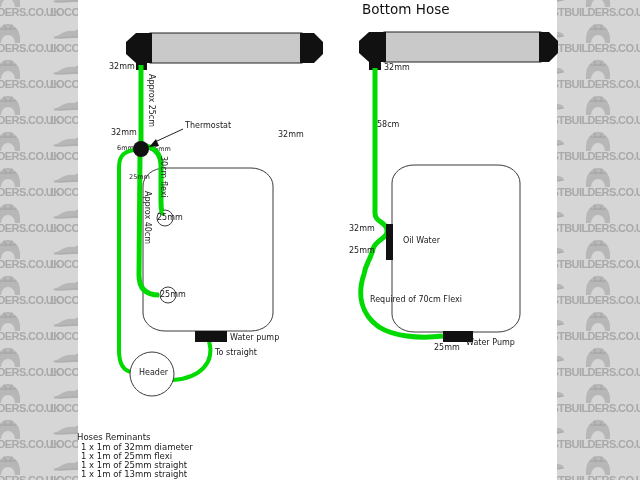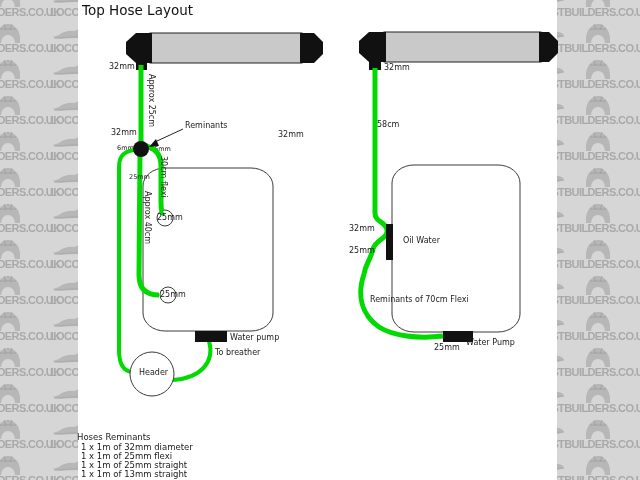--- a/index.html
+++ b/index.html
@@ -969,41 +969,41 @@
 
   <rect x="195" y="331" width="32" height="11" fill="#111"></rect>
 
   <path d="M375,68 L375,213 C375,223 386,221 387,230 C388,239 376,239 373,249 C370,261 366,263 364,274 C357,295 361,314 379,327 C393,336 418,339 443,336" stroke="#00da00" stroke-width="5" fill="none"></path>
   <rect x="386" y="224" width="7" height="36" fill="#111"></rect>
   <rect x="443" y="331" width="30" height="11" fill="#111"></rect>
 </svg>
 
 <div class="layer" id="labels-over">
 
-  <div class="lbl title" style="left:82px;top:3px">Top Hose Layout</div>
   <div class="lbl" style="left:109px;top:63px">32mm</div>
   <div class="lbl rot" style="left:155px;top:74px">Approx 25cm</div>
   <div class="lbl" style="left:111px;top:129px">32mm</div>
-  <div class="lbl" style="left:185px;top:122px">Reminants</div>
+  <div class="lbl" style="left:185px;top:122px">Thermostat</div>
   <div class="lbl tiny" style="left:129px;top:174px">25mm</div>
   <div class="lbl rot" style="left:167px;top:156px">30cm flexi</div>
   <div class="lbl rot" style="left:151px;top:191px">Approx 40cm</div>
   <div class="lbl" style="left:157px;top:214px">25mm</div>
   <div class="lbl" style="left:160px;top:291px">25mm</div>
   <div class="lbl" style="left:278px;top:131px">32mm</div>
   <div class="lbl" style="left:230px;top:334px">Water pump</div>
-  <div class="lbl" style="left:215px;top:349px">To breather</div>
+  <div class="lbl" style="left:215px;top:349px">To straight</div>
   <div class="lbl" style="left:139px;top:369px">Header</div>
 
+  <div class="lbl title" style="left:362px;top:2px">Bottom Hose</div>
   <div class="lbl" style="left:384px;top:64px">32mm</div>
   <div class="lbl" style="left:377px;top:121px">58cm</div>
   <div class="lbl" style="left:349px;top:225px">32mm</div>
   <div class="lbl" style="left:349px;top:247px">25mm</div>
   <div class="lbl" style="left:403px;top:237px">Oil Water</div>
-  <div class="lbl" style="left:370px;top:296px">Reminants of 70cm Flexi</div>
+  <div class="lbl" style="left:370px;top:296px">Required of 70cm Flexi</div>
   <div class="lbl" style="left:466px;top:339px">Water Pump</div>
   <div class="lbl" style="left:434px;top:344px">25mm</div>
 
   <div class="lbl list-item" style="left:77px;top:433px">Hoses Reminants</div>
   <div class="lbl list-item" style="left:81px;top:443px">1 x 1m of 32mm diameter</div>
   <div class="lbl list-item" style="left:81px;top:452px">1 x 1m of 25mm flexi</div>
   <div class="lbl list-item" style="left:81px;top:461px">1 x 1m of 25mm straight</div>
   <div class="lbl list-item" style="left:81px;top:470px">1 x 1m of 13mm straight</div>
 </div>
 

